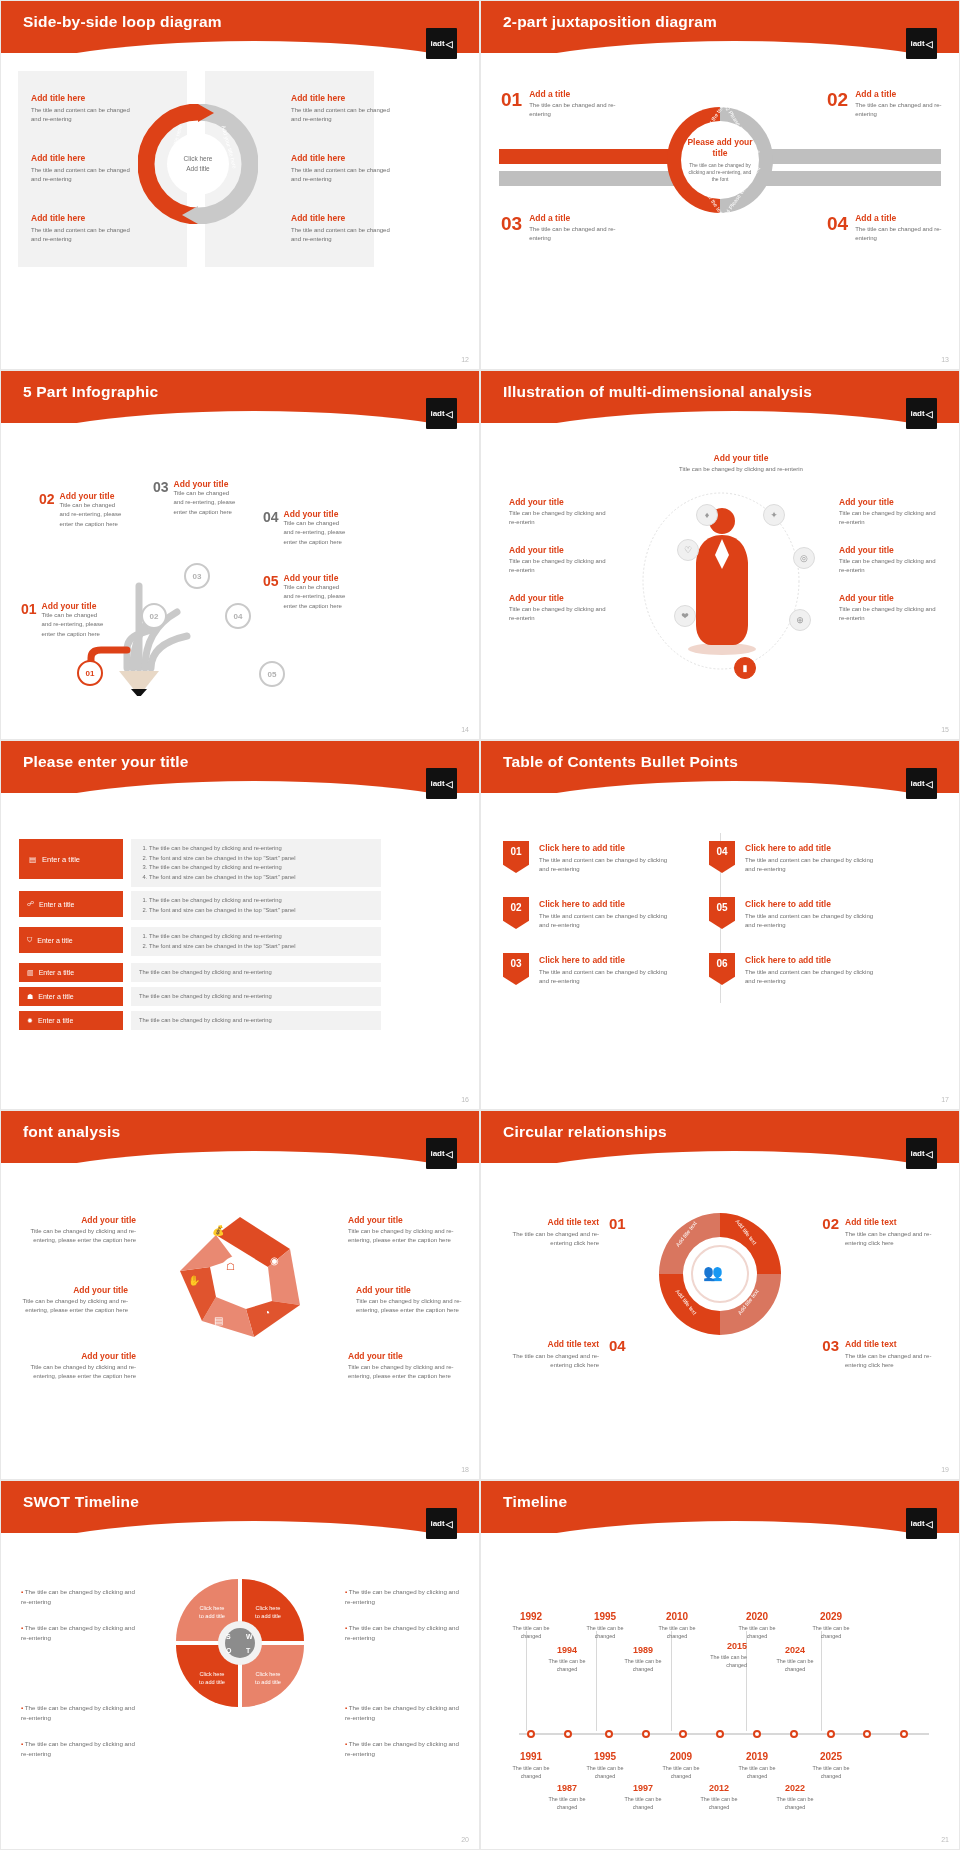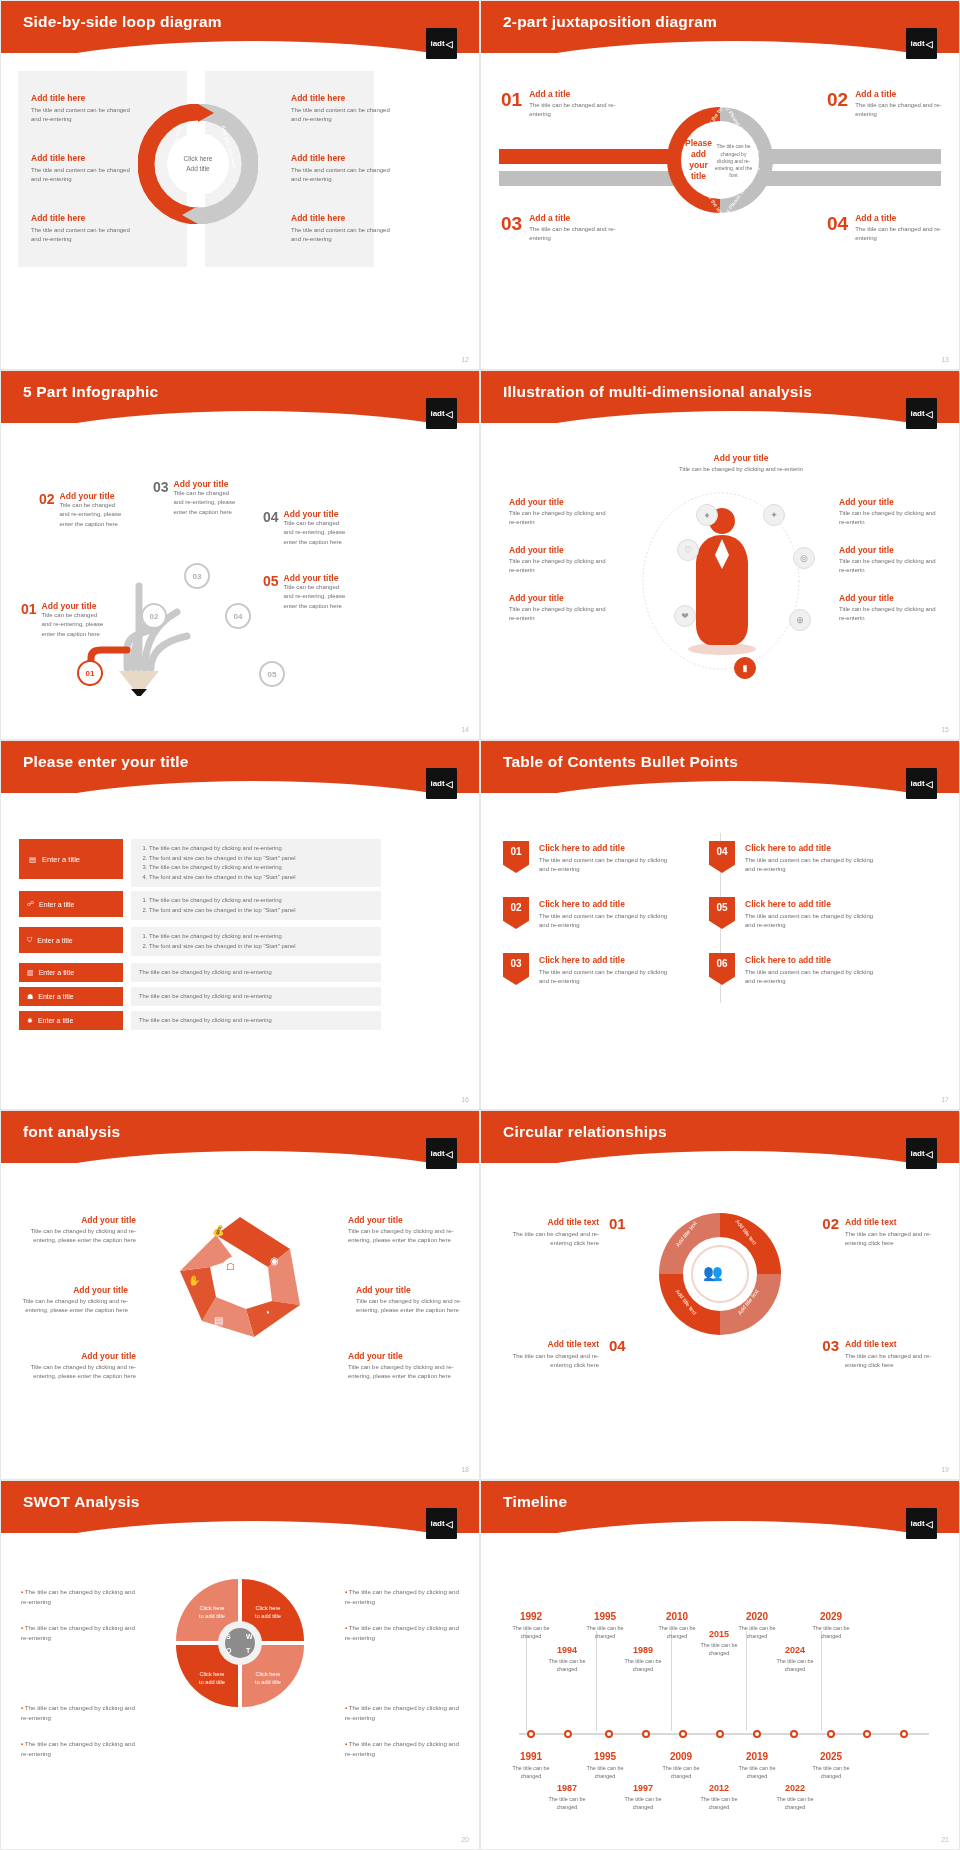--- a/index.html
+++ b/index.html
@@ -75,21 +75,21 @@
   
   .s13-bar { position:absolute; height:15px; background:#bfbfbf; }
   .s13-bar.o { background:#dd4117; }
   .s13-circ {
     position:absolute; left:50%; top:103px; transform:translateX(-50%);
     width:112px; height:112px; border-radius:50%;
   }
   .s13-inner {
     position:absolute; left:50%; top:50%; transform:translate(-50%,-50%);
     width:78px; height:78px; border-radius:50%; background:#fff;
-    display:flex; align-items:center; justify-content:center;
+    display:flex; flex-direction:column; align-items:center; justify-content:center;
     text-align:center; padding:4px;
   }
   .s13-inner .t { color:#dd4117; font-weight:bold; font-size:8.5px; line-height:1.3; }
   .s13-inner .d { color:#6f6f6f; font-size:5px; line-height:1.45; margin-top:3px; }
   .s13-q { position:absolute; width:120px; }
 
   
   .s14-node {
     position:absolute; width:26px; height:26px; border-radius:50%;
     border:2.5px solid #c9c9c9; background:#fff; color:#b2b2b2;
@@ -650,21 +650,21 @@
       <div class="ttl-sm">Add title text</div>
       <div class="body-txt" style="margin-top:3px">The title can be changed and re-entering click here</div>
     </div>
     <div class="pagenum">19</div>
   </div>
 
   <div class="slide">
     <div class="banner">
         <div class="curve"></div>
       </div>
-    <div class="slide-title">SWOT Analysis</div>
+    <div class="slide-title">SWOT Timeline</div>
     <div class="logo">
       <span>iadt</span>
         <span class="lsym">◁</span>
     </div>
 
     <div class="s20-pie">
       <svg width="132" height="132" viewBox="0 0 132 132">
         <path d="M64 64 L64 2 A62 62 0 0 0 2 64 Z" fill="#e8836a"></path>
         <path d="M68 64 L68 2 A62 62 0 0 1 130 64 Z" fill="#dd4117"></path>
         <path d="M64 68 L64 130 A62 62 0 0 1 2 68 Z" fill="#dd4117"></path>
@@ -757,21 +757,21 @@
     </div>
 
     <div class="tl-item" style="left:58px; top:164px;">
       <div class="tl-yr" style="font-size:9px">1994</div>
       <div class="tl-d">The title can be changed</div>
     </div>
     <div class="tl-item" style="left:134px; top:164px;">
       <div class="tl-yr" style="font-size:9px">1989</div>
       <div class="tl-d">The title can be changed</div>
     </div>
-    <div class="tl-item" style="left:210px; top:148px;">
+    <div class="tl-item" style="left:210px; top:160px;text-align:right;">
       <div class="tl-yr" style="font-size:9px">2015</div>
       <div class="tl-d">The title can be changed</div>
     </div>
     <div class="tl-item" style="left:286px; top:164px;">
       <div class="tl-yr" style="font-size:9px">2024</div>
       <div class="tl-d">The title can be changed</div>
     </div>
 
     <div class="tl-item" style="left:22px; top:270px;">
       <div class="tl-yr">1991</div>

